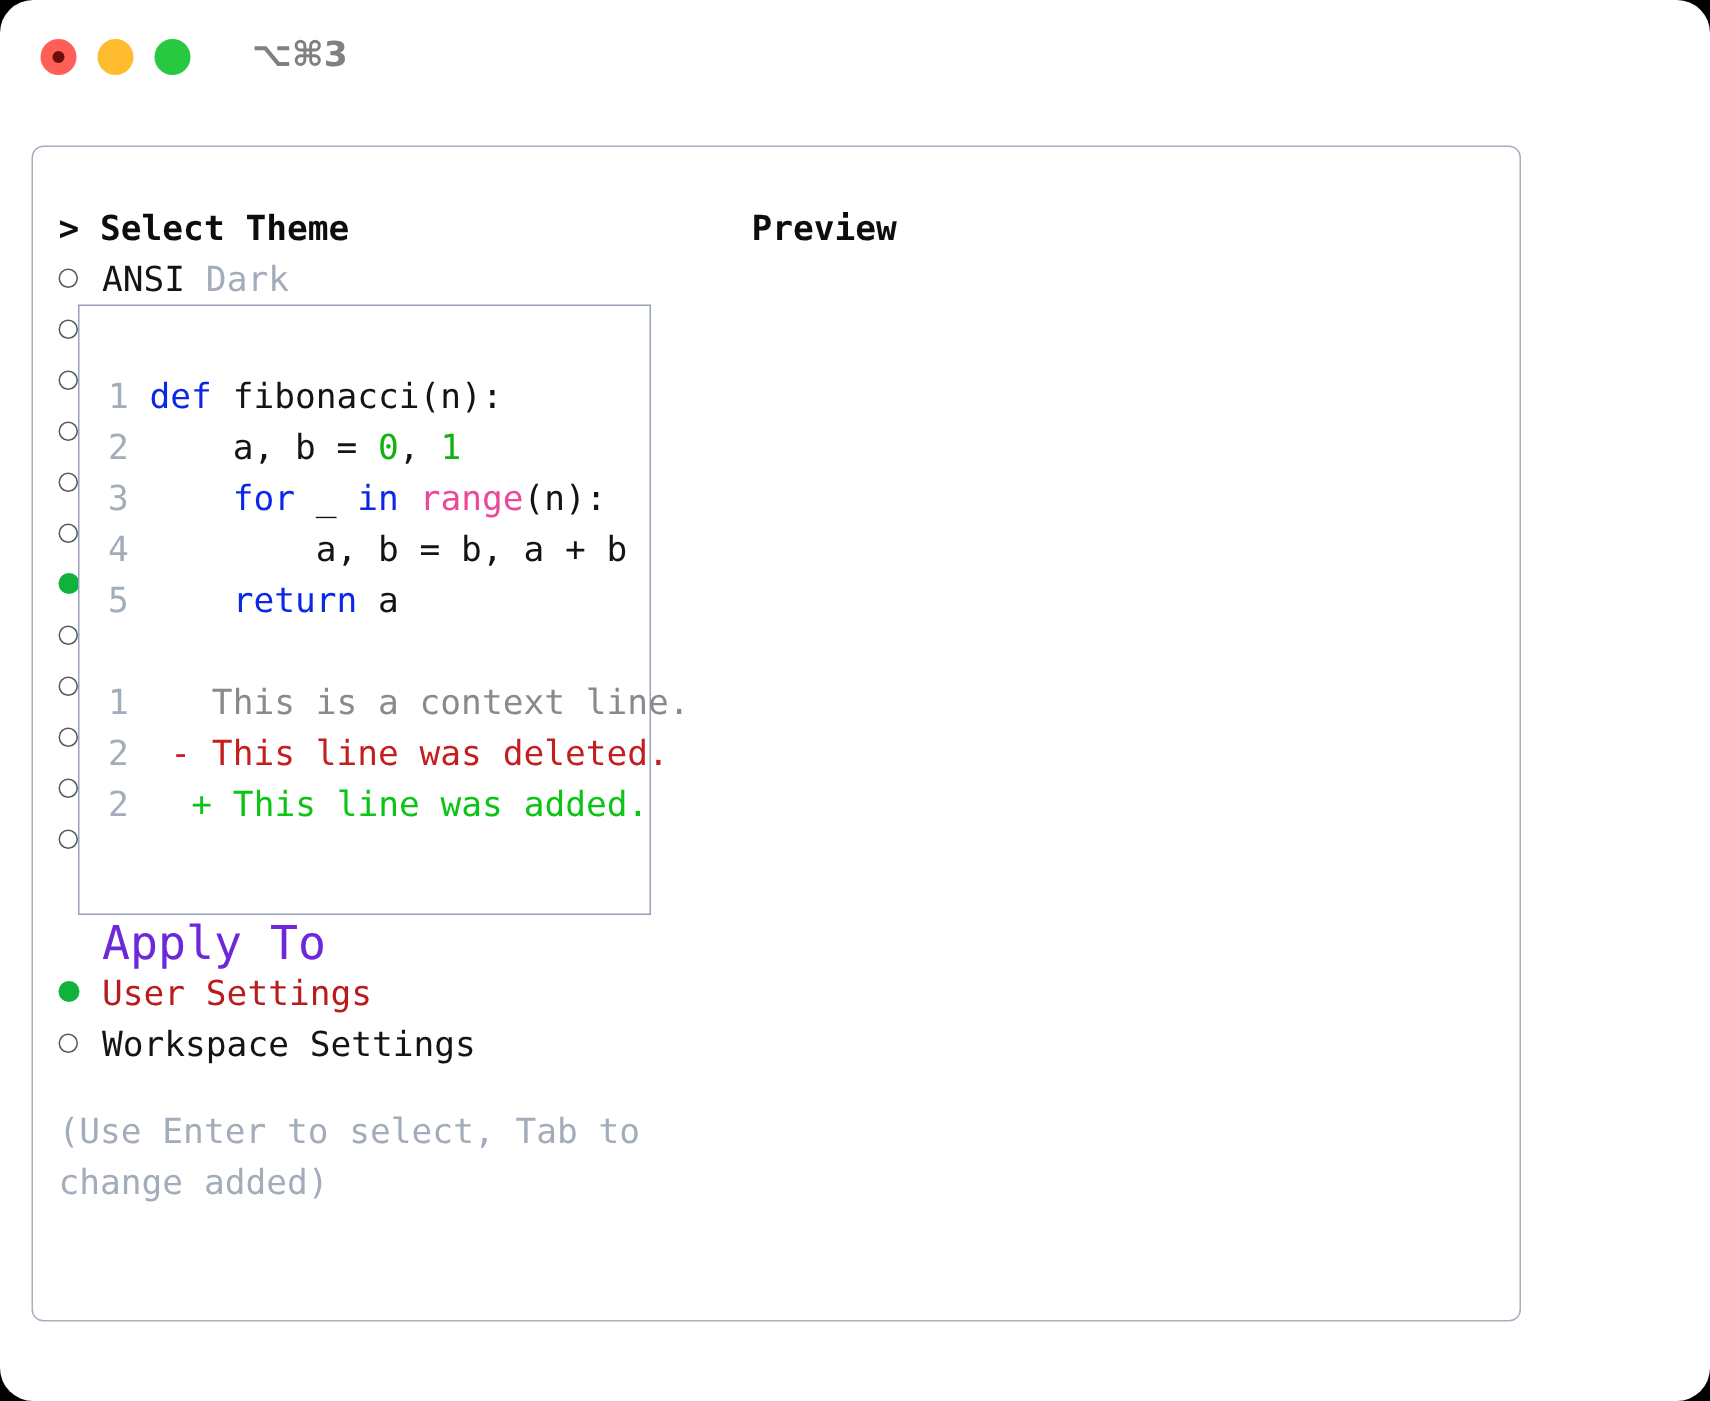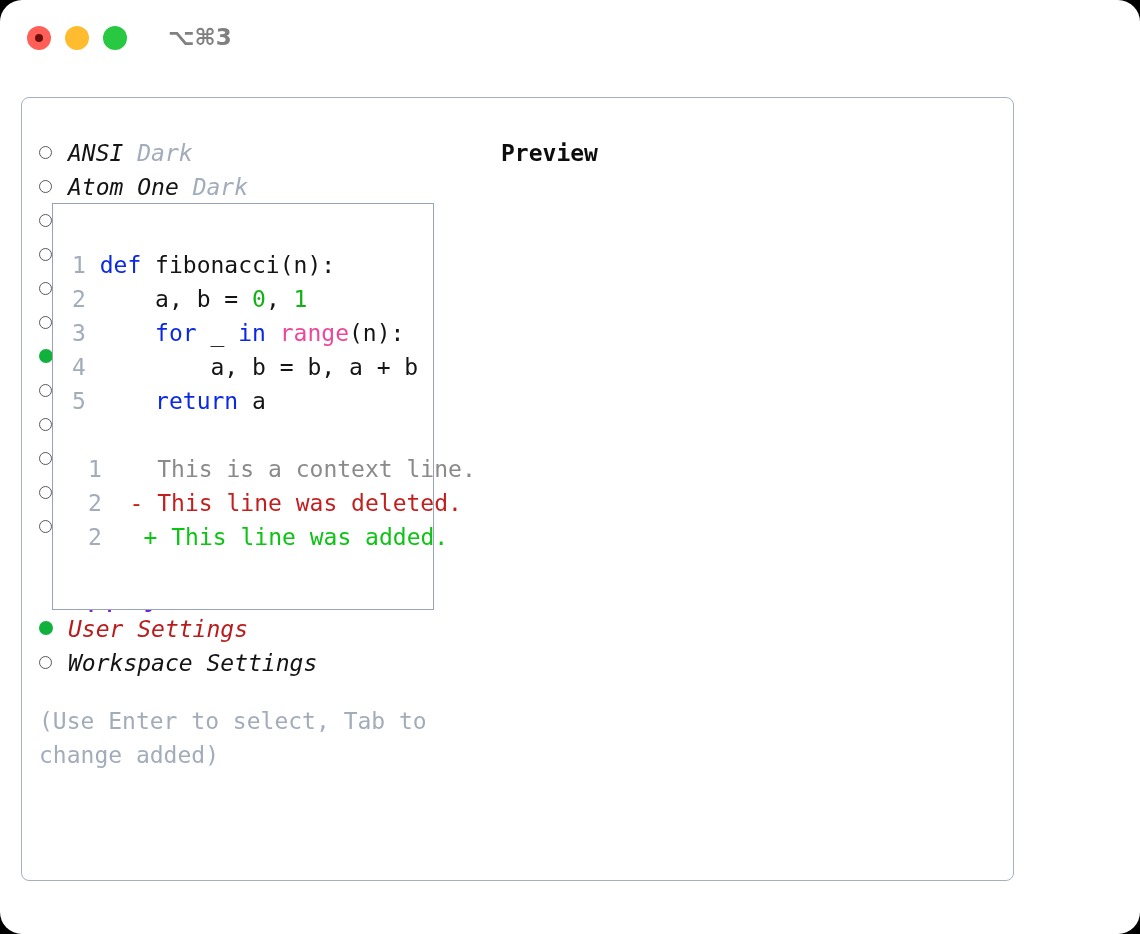--- a/index.html
+++ b/index.html
@@ -112,21 +112,20 @@
     white-space: pre;
     padding-left: 29px;
   }
 
   .opt-row {
     font-size: 23px;
     line-height: 34px;
     white-space: pre;
     color: #141414;
     display: block;
-    font-style: italic;
   }
   .marker {
     display: inline-block;
     width: 29px;
   }
   .marker .dot-empty {
     display: inline-block;
     width: 13px;
     height: 13px;
     border: 1.6px solid #55585e;
@@ -182,21 +181,21 @@
   .kw   { color: #0a28e6; }
   .fn   { color: #ec4899; }
   .num  { color: #12b215; }
   .plain{ color: #141414; }
   .ctx  { color: #8a8a8a; }
   .del  { color: #c41f1f; }
   .add  { color: #0bc413; margin-left: 14px; }
 
   .code-block2 {
     position: absolute;
-    left: 35px;
+    left: 19px;
     top: 248px;
     font-size: 23px;
     line-height: 34px;
     white-space: pre;
   }
 </style>
 </head>
 <body>
 
 <div class="window">
@@ -206,20 +205,21 @@
       <div class="light red"></div>
       <div class="light yellow"></div>
       <div class="light green"></div>
     </div>
     <div class="shortcut">⌥⌘3</div>
   </div>
 
   <div class="panel">
 
     <div class="left-col">
+      <div class="section-head">&gt; Select Theme</div>
       <div id="theme-list">
           <div class="opt-row"><span class="marker"><span class="dot-empty"></span></span><span class="opt-label">ANSI</span><span class="opt-suffix"> Dark</span></div>
           <div class="opt-row"><span class="marker"><span class="dot-empty"></span></span><span class="opt-label">Atom One</span><span class="opt-suffix"> Dark</span></div>
           <div class="opt-row"><span class="marker"><span class="dot-empty"></span></span><span class="opt-label">Ayu</span><span class="opt-suffix"> Dark</span></div>
           <div class="opt-row"><span class="marker"><span class="dot-empty"></span></span><span class="opt-label">Default</span><span class="opt-suffix"> Dark</span></div>
           <div class="opt-row"><span class="marker"><span class="dot-empty"></span></span><span class="opt-label">Dracula</span><span class="opt-suffix"> Dark</span></div>
           <div class="opt-row"><span class="marker"><span class="dot-empty"></span></span><span class="opt-label">GitHub</span><span class="opt-suffix"> Dark</span></div>
           <div class="opt-row"><span class="marker"><span class="dot-full"></span></span><span class="opt-label sel">ANSI Light</span><span class="opt-suffix"> Light</span></div>
           <div class="opt-row"><span class="marker"><span class="dot-empty"></span></span><span class="opt-label">Ayu Light</span><span class="opt-suffix"> Light</span></div>
           <div class="opt-row"><span class="marker"><span class="dot-empty"></span></span><span class="opt-label">Default Light</span><span class="opt-suffix"> Light</span></div>

